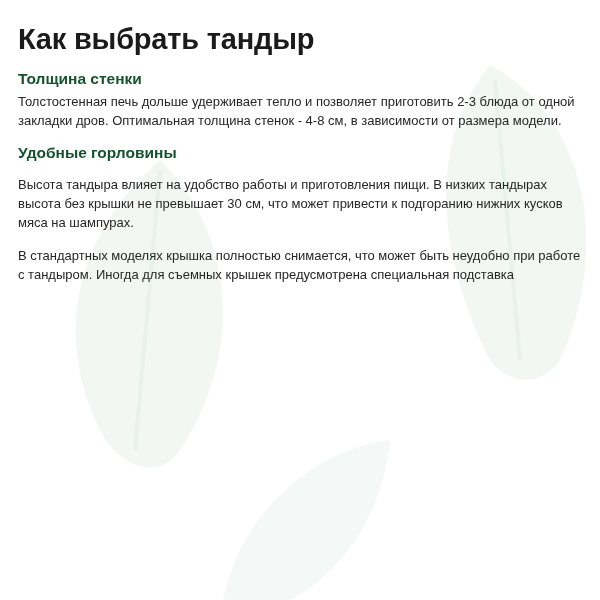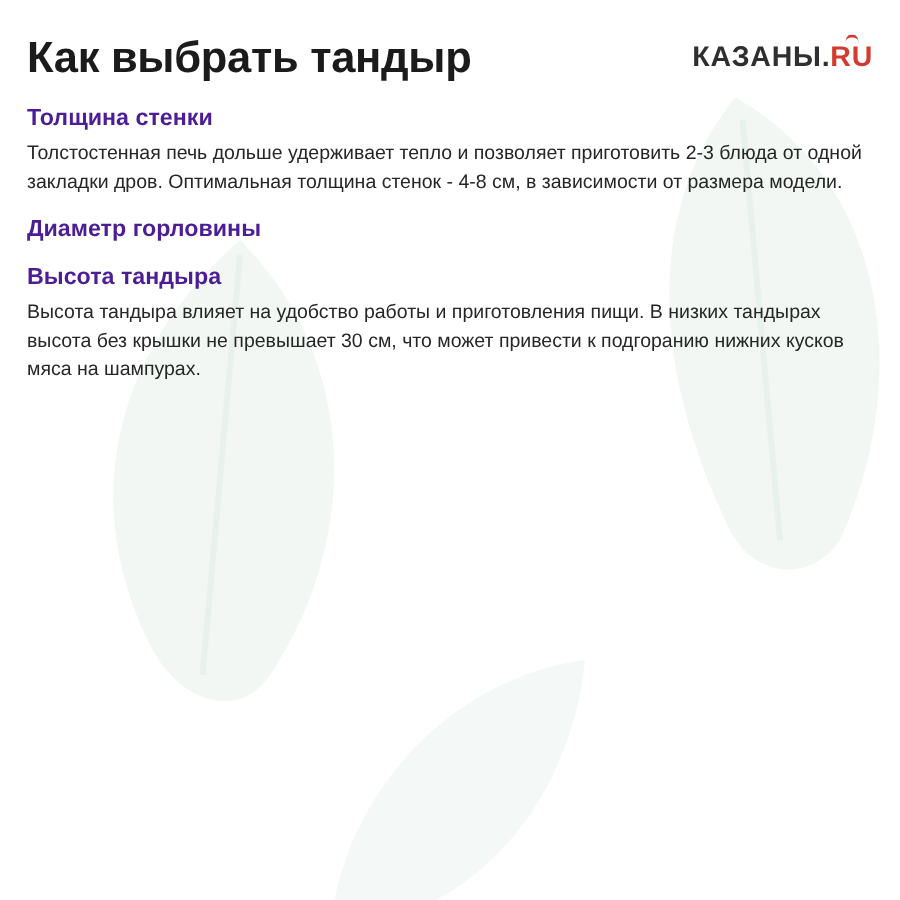--- a/index.html
+++ b/index.html
@@ -90,21 +90,21 @@
     border-top: 2px solid #d23b2e;
     border-radius: 40% 40% 0 0 / 100% 100% 0 0;
   }
   .section {
     margin-top: 14px;
   }
   .section:first-child {
     margin-top: 18px;
   }
   .section-title {
-    color: #4c1d95;
+    color: #14532d;
     font-size: 15.5px;
     font-weight: bold;
     margin: 0 0 5px 0;
     line-height: 1.15;
   }
   .section-body {
     color: #262626;
     font-size: 13px;
     line-height: 1.45;
     margin: 0;
@@ -125,38 +125,37 @@
     <path d="M85 20 L110 300" stroke="#e8f1ec" stroke-width="4" fill="none"></path>
   </svg>
   <svg class="watermark wm3" viewBox="0 0 200 200">
     <path d="M20 190 C30 90 110 20 190 10 C180 110 110 185 20 190 Z" fill="#f4f8f6"></path>
   </svg>
 
   <div class="content">
 
     <div class="header">
       <h1 class="title">Как выбрать тандыр</h1>
-      <div class="logo"><span>КАЗАНЫ.</span><span class="logo-accent logo-u">RU</span></div>
     </div>
 
     <div class="section">
       <h2 class="section-title">Толщина стенки</h2>
       <p class="section-body">Толстостенная печь дольше удерживает тепло и позволяет приготовить 2-3 блюда от одной закладки дров. Оптимальная толщина стенок - 4-8 см, в зависимости от размера модели.</p>
     </div>
 
     <div class="section">
-      <h2 class="section-title">Диаметр горловины</h2>
+      <h2 class="section-title">Удобные горловины</h2>
     </div>
 
     <div class="section">
-      <h2 class="section-title">Высота тандыра</h2>
       <p class="section-body">Высота тандыра влияет на удобство работы и приготовления пищи. В низких тандырах высота без крышки не превышает 30 см, что может привести к подгоранию нижних кусков мяса на шампурах.</p>
     </div>
 
     <div class="section">
+      <p class="section-body">В стандартных моделях крышка полностью снимается, что может быть неудобно при работе с тандыром. Иногда для съемных крышек предусмотрена специальная подставка</p>
     </div>
 
     <div class="section">
     </div>
 
 
   </div>
 </div>
 
 </body></html>

